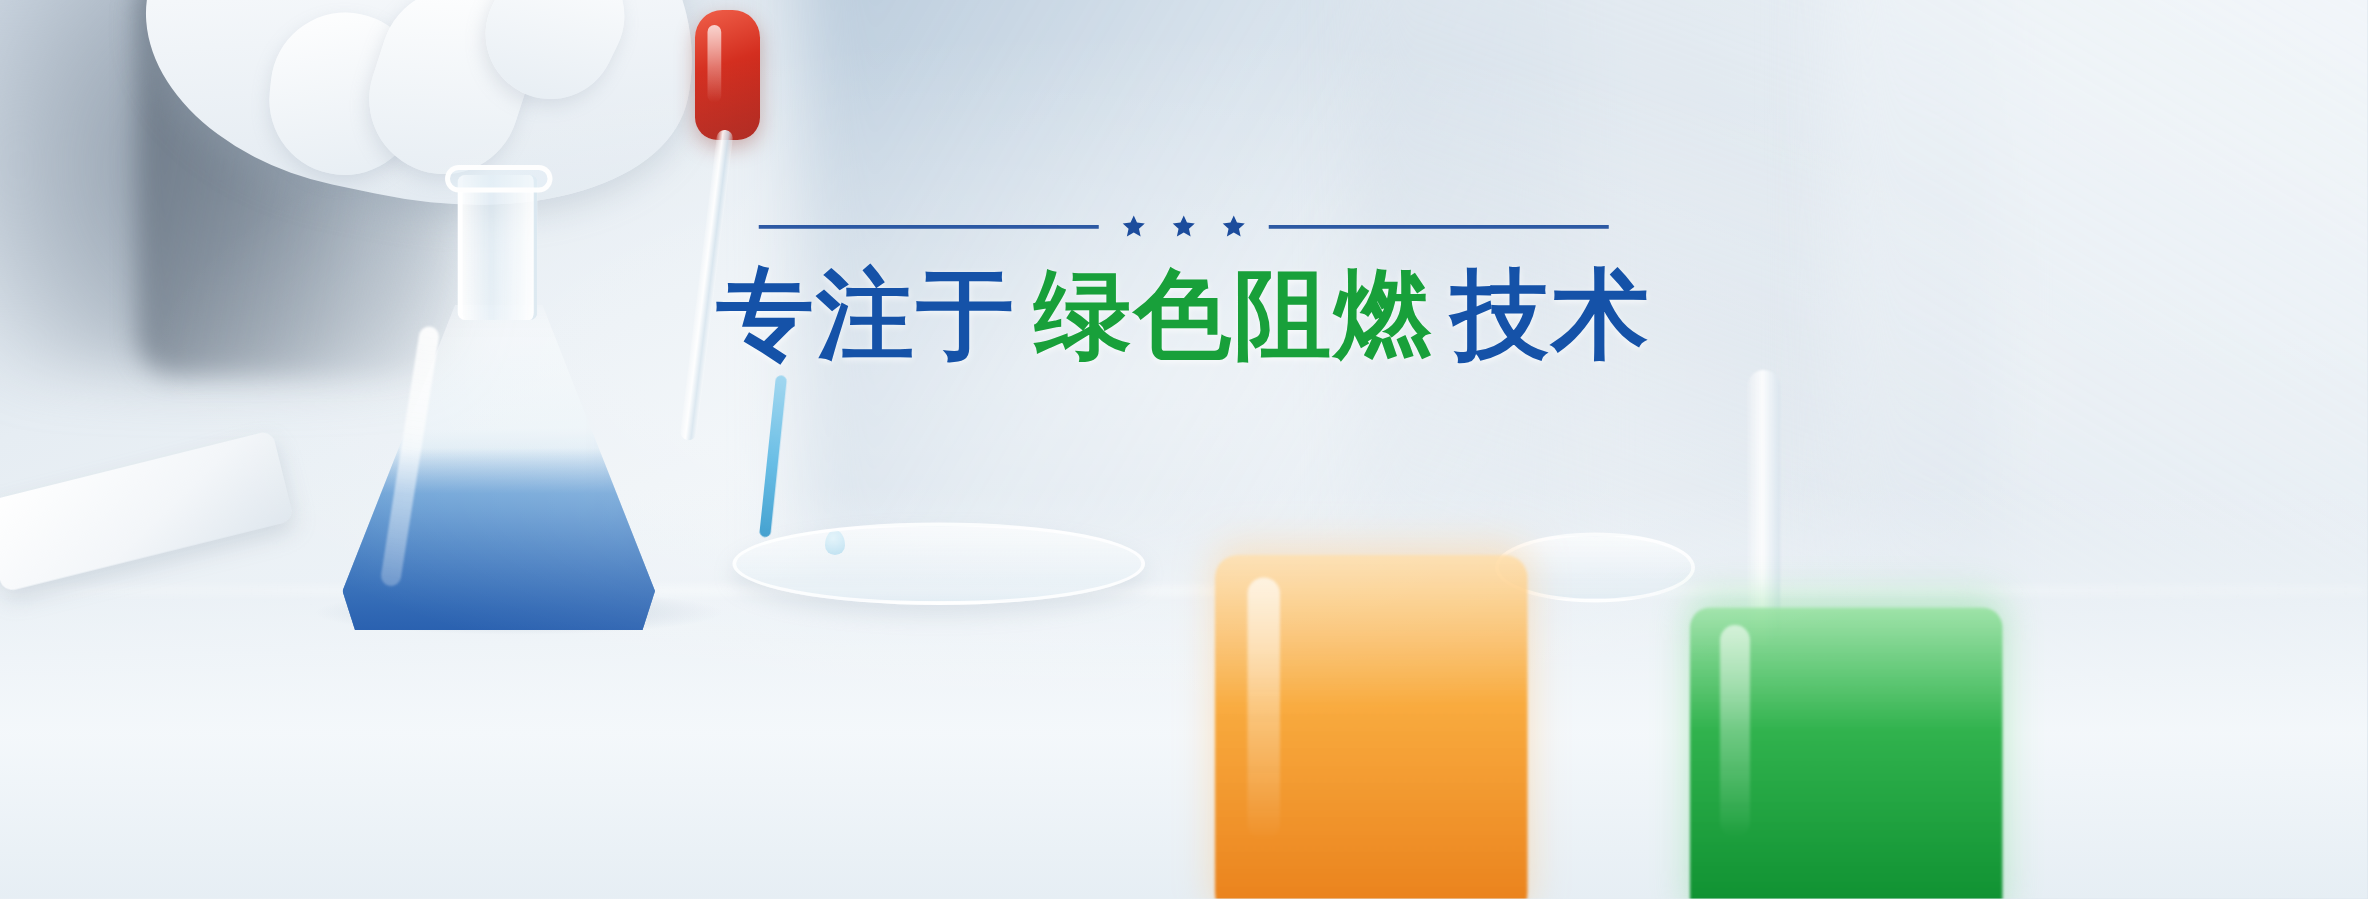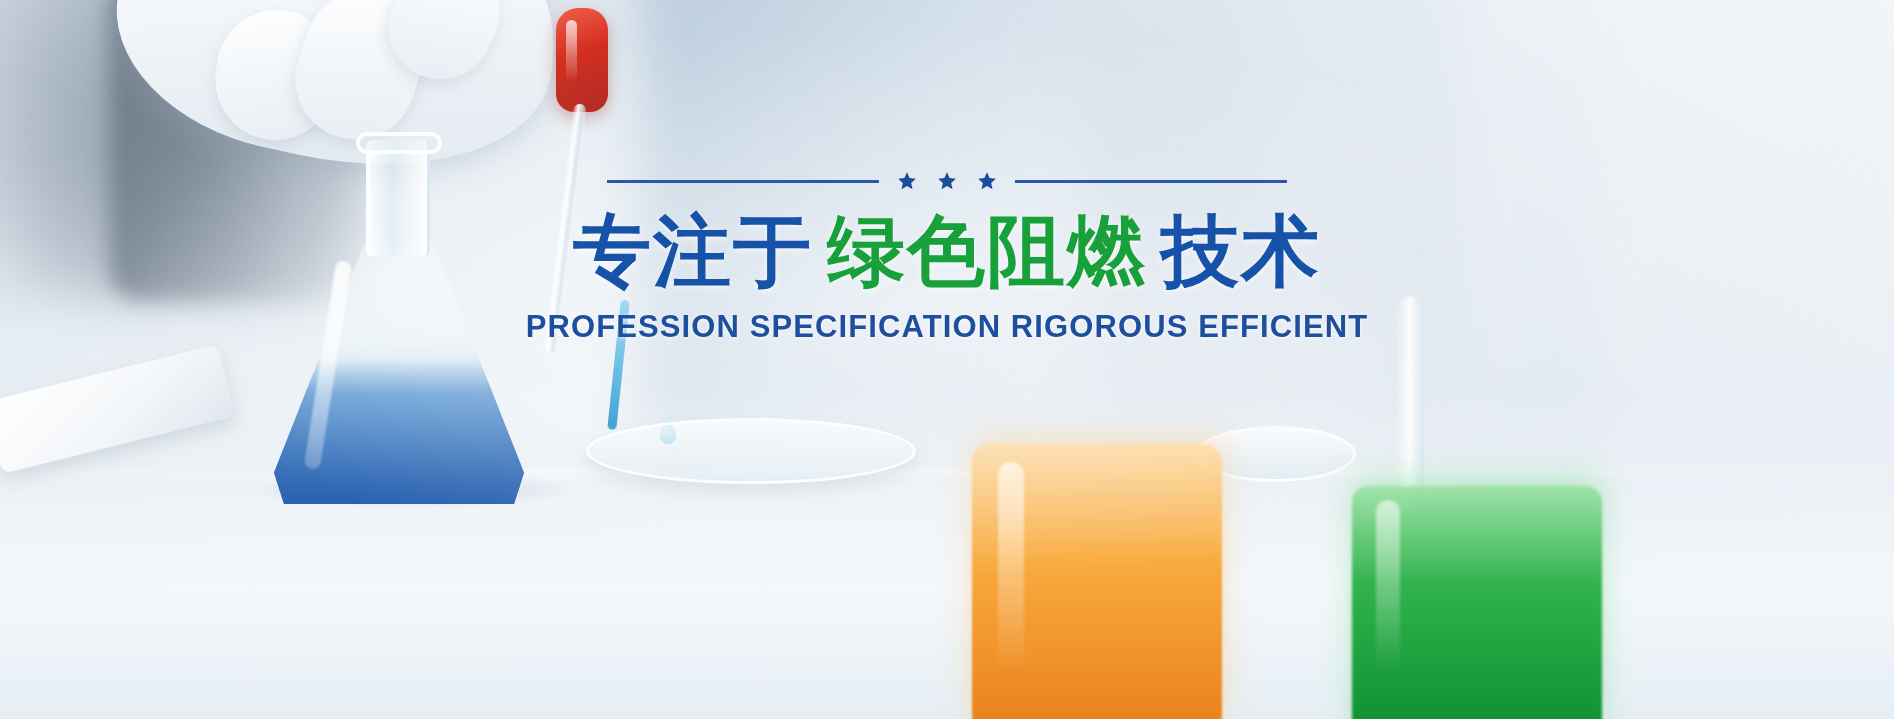--- a/index.html
+++ b/index.html
@@ -330,17 +330,16 @@
           <path fill="#1c4c9c" d="M12 1.6l3.1 6.9 7.5.8-5.6 5.1 1.6 7.4L12 18l-6.6 3.8 1.6-7.4L1.4 9.3l7.5-.8z"></path>
         </svg>
       </span>
       <span class="rule right"></span>
     </div>
 
     <h1 class="headline">
       <span class="hl-blue">专注于</span><span class="hl-green">绿色阻燃</span><span class="hl-blue">技术</span>
     </h1>
 
-    <div class="subtitle">PROFESSION SPECIFICATION RIGOROUS EFFICIENT</div>
 
 
   </div>
 </div>
 
 </body></html>

